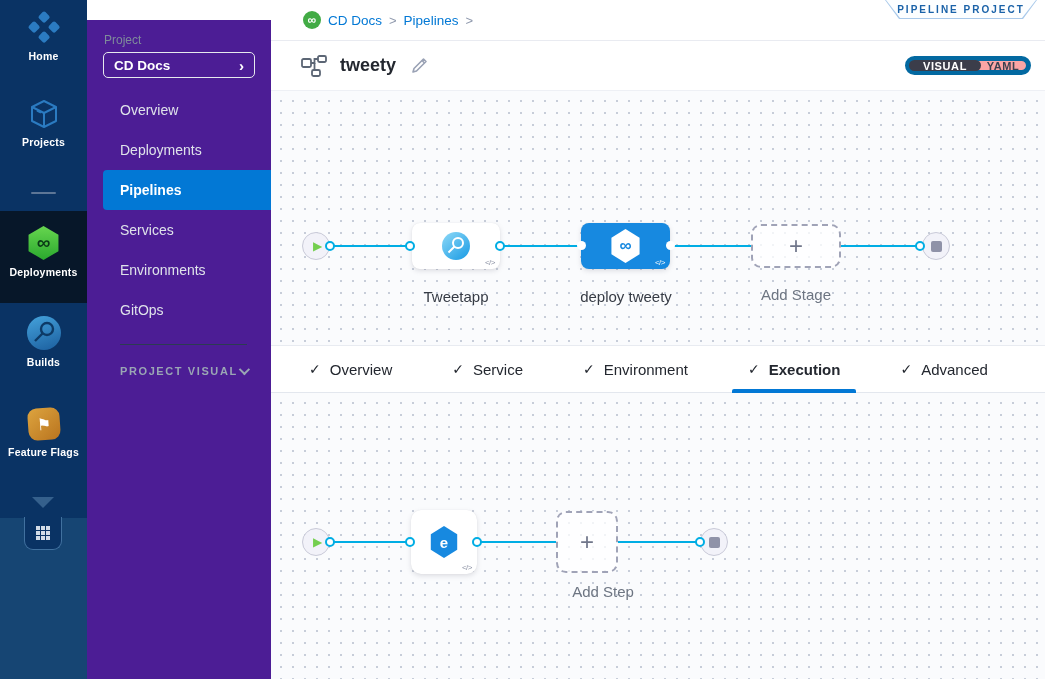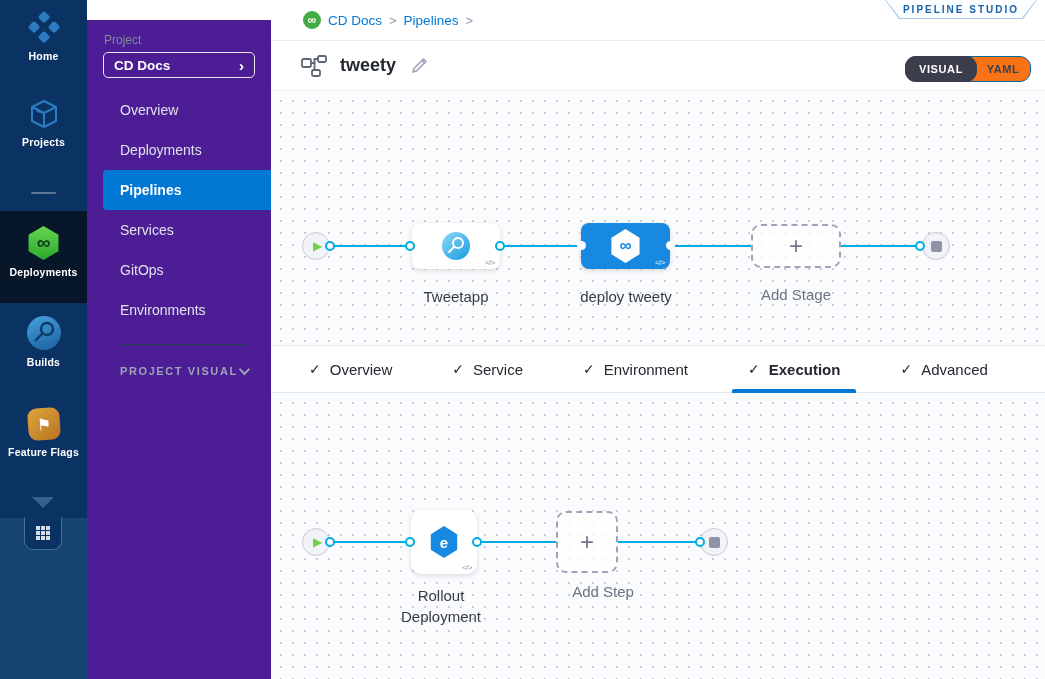--- a/index.html
+++ b/index.html
@@ -48,21 +48,21 @@
   .crumb-sep { color:#8f99ad; font-size:13px; margin:0 7px; }
 
   .ribbon { position:absolute; top:0; right:8px; width:152px; height:19px; z-index:9; clip-path:polygon(14px 100%, 0 0, 100% 0, calc(100% - 14px) 100%); background:#a9c9ea; padding:0; }
   .ribbon-inner { position:absolute; inset:0 1px 1px 1px; clip-path:polygon(14px 100%, 0 0, 100% 0, calc(100% - 14px) 100%); background:#fcfeff; display:flex; align-items:center; justify-content:center; }
   .ribbon-inner span { font-size:10px; font-weight:bold; letter-spacing:2px; color:#1a62a8; }
 
   .title-bar { position:relative; height:50px; background:#fff; border-top:1px solid #e9ebf1; display:flex; align-items:center; padding-left:30px; }
   .pipe-ic { margin-right:13px; display:flex; }
   .page-title { font-size:18px; font-weight:bold; color:#23272f; }
   .edit-ic { margin-left:14px; display:flex; cursor:pointer; }
-  .toggle { position:absolute; right:14px; top:15px; width:126px; height:26px; border:1px solid #0369a1; border-radius:11px; background:#f97316; display:flex; }
+  .toggle { position:absolute; right:14px; top:15px; width:126px; height:19px; border:5px solid #0369a1; border-radius:11px; background:#fca5a5; display:flex; }
   .toggle-seg { flex:1; display:flex; align-items:center; justify-content:center; font-size:11px; font-weight:bold; letter-spacing:.6px; cursor:pointer; }
   .toggle-seg.on { background:#3b3d4a; color:#fff; border-radius:11px; margin:-1px; flex:0 0 72px; }
   .toggle-seg.off { color:#3b4150; }
 
   .canvas { position:relative; background-color:#fafbfd; background-image:radial-gradient(circle,#c7cdd9 1px,transparent 1.2px); background-size:12px 12px; background-position:4px 4px; }
   .canvas1 { height:255px; border-top:1px solid #eef0f5; }
   .canvas2 { height:286px; }
 
   .edge { position:absolute; height:2px; background:#00ade4; }
   .port { position:absolute; width:10px; height:10px; border-radius:50%; background:#fff; border:2px solid #00ade4; z-index:3; }
@@ -161,41 +161,41 @@
     <div class="project-label">Project</div>
     <div class="project-select">
       <span class="pv">CD Docs</span>
       <span class="pa">›</span>
     </div>
     <div class="nav">
       <div class="nav-item">Overview</div>
       <div class="nav-item">Deployments</div>
       <div class="nav-item active">Pipelines</div>
       <div class="nav-item">Services</div>
+      <div class="nav-item">Environments</div>
       <div class="nav-item">GitOps</div>
-      <div class="nav-item">Environments</div>
     </div>
     <div class="sb-divider"></div>
     <div class="setup-row">
       <span class="setup-label">PROJECT VISUAL</span>
       <span class="chev-down"></span>
     </div>
   </nav>
 
   <main class="main">
 
     <div class="crumb-bar">
       <span class="crumb-ic">∞</span>
       <a class="crumb-link">CD Docs</a>
       <span class="crumb-sep">&gt;</span>
       <a class="crumb-link">Pipelines</a>
       <span class="crumb-sep">&gt;</span>
       <div class="ribbon">
         <div class="ribbon-inner">
-            <span>PIPELINE STUDIO</span>
+            <span>PIPELINE PROJECT</span>
           </div>
       </div>
     </div>
 
     <div class="title-bar">
       <span class="pipe-ic">
         <svg width="26" height="22" viewBox="0 0 26 22" fill="none" stroke="#5c6675" stroke-width="1.8">
             <rect x="1" y="4" width="9" height="8" rx="1.5"></rect>
             <rect x="17" y="1" width="8" height="6" rx="1.5"></rect>
             <rect x="11" y="15" width="8" height="6" rx="1.5"></rect>
@@ -302,18 +302,17 @@
 
       <div class="add-node" style="left:285px; top:118px; width:62px; height:62px;">
         <span class="plus">+</span>
       </div>
 
       <div class="port" style="left:424px; top:144px;"></div>
       <div class="endpoint" style="left:429px; top:135px;">
         <span class="stopsq"></span>
       </div>
 
-      <div class="node-label" style="left:125px; top:192px; width:90px; line-height:21px;">Rollout Deployment</div>
       <div class="node-label muted" style="left:282px; top:190px; width:100px;">Add Step</div>
     </div>
 
   </main>
 </div>
 
 </body></html>

